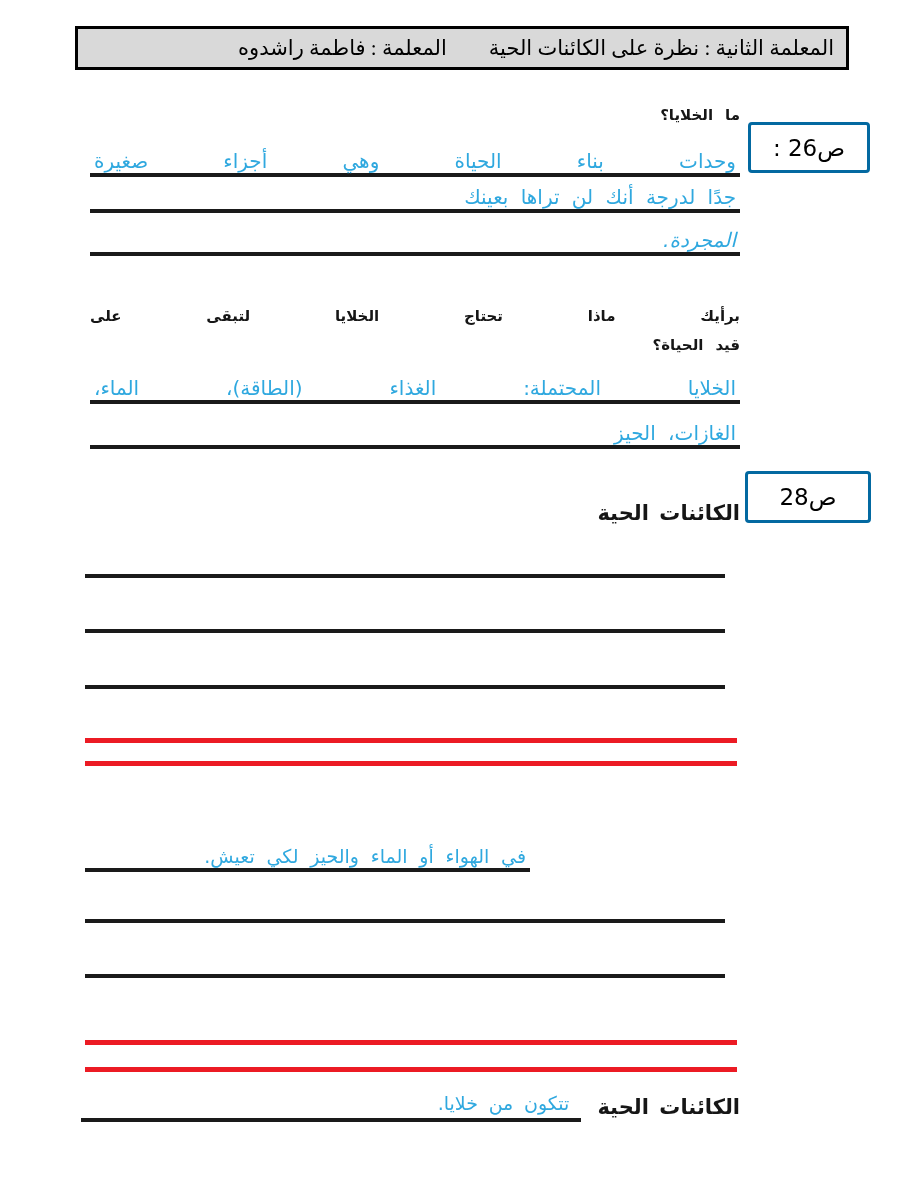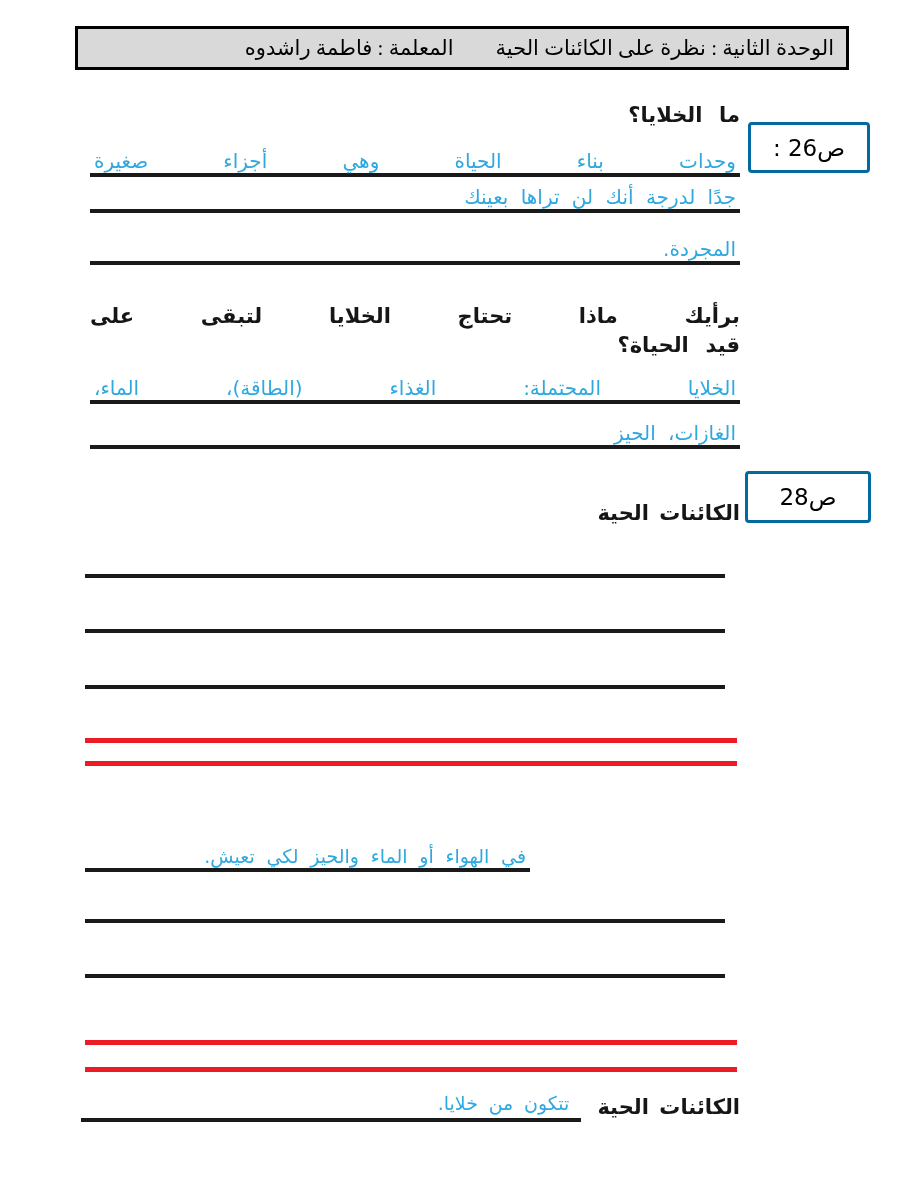--- a/index.html
+++ b/index.html
@@ -31,21 +31,21 @@
   }
   
   .page-box{
     border:3px solid #0369a1;border-radius:4px;
     display:flex;align-items:center;justify-content:center;
     font-size:23px;color:#000;background:#fff;white-space:nowrap;
   }
   
   .hand{
     font-weight:bold;color:#161616;
-    font-size:21px;line-height:27px;
+    font-size:15px;line-height:27px;
     word-spacing:0.45em;letter-spacing:0.3px;
   }
   .q-block{text-align:right;}
   .jlast{text-align:justify;text-align-last:justify;}
   
   .ansline{
     height:40px;line-height:48px;
     border-bottom:4px solid var(--line-black);
     color:var(--answer-blue);
     font-size:20px;word-spacing:0.3em;
@@ -70,31 +70,31 @@
     border-bottom:4px solid var(--line-black);
     color:var(--answer-blue);font-size:19px;
     display:flex;align-items:flex-end;justify-content:flex-start;
     padding:0 6px 4px 0;word-spacing:0.25em;white-space:nowrap;
   }
 </style>
 </head>
 <body>
 
 <div class="abs header-box">
-  <span>الوحدة الثانية : نظرة على الكائنات الحية</span>
+  <span>المعلمة الثانية : نظرة على الكائنات الحية</span>
   <span>المعلمة : فاطمة راشدوه</span>
 </div>
 
 <div class="abs hand q-block" style="right:160px;top:102px;">ما الخلايا؟</div>
 
 <div class="abs page-box" style="left:748px;top:122px;width:122px;height:51px;">ص26 :</div>
 
 <div class="abs ansline jlast" style="left:90px;top:137px;width:650px;">وحدات بناء الحياة وهي أجزاء صغيرة</div>
 <div class="abs ansline" style="left:90px;top:173px;width:650px;">جدًا لدرجة أنك لن تراها بعينك</div>
-<div class="abs ansline" style="left:90px;top:225px;width:650px;">المجردة.</div>
+<div class="abs ansline" style="left:90px;top:216px;width:650px;font-style:italic;">المجردة.</div>
 
 <div class="abs hand q-block jlast" style="left:90px;top:303px;width:650px;">برأيك ماذا تحتاج الخلايا لتبقى على</div>
 <div class="abs hand q-block" style="right:160px;top:332px;">قيد الحياة؟</div>
 
 <div class="abs ansline jlast" style="left:90px;top:364px;width:650px;">الخلايا المحتملة: الغذاء (الطاقة)، الماء،</div>
 <div class="abs ansline" style="left:90px;top:409px;width:650px;">الغازات، الحيز</div>
 
 <div class="abs page-box" style="left:745px;top:471px;width:126px;height:52px;">ص28</div>
 
 <div class="abs secrow" style="left:85px;top:490px;width:655px;height:38px;column-gap:58px;">

